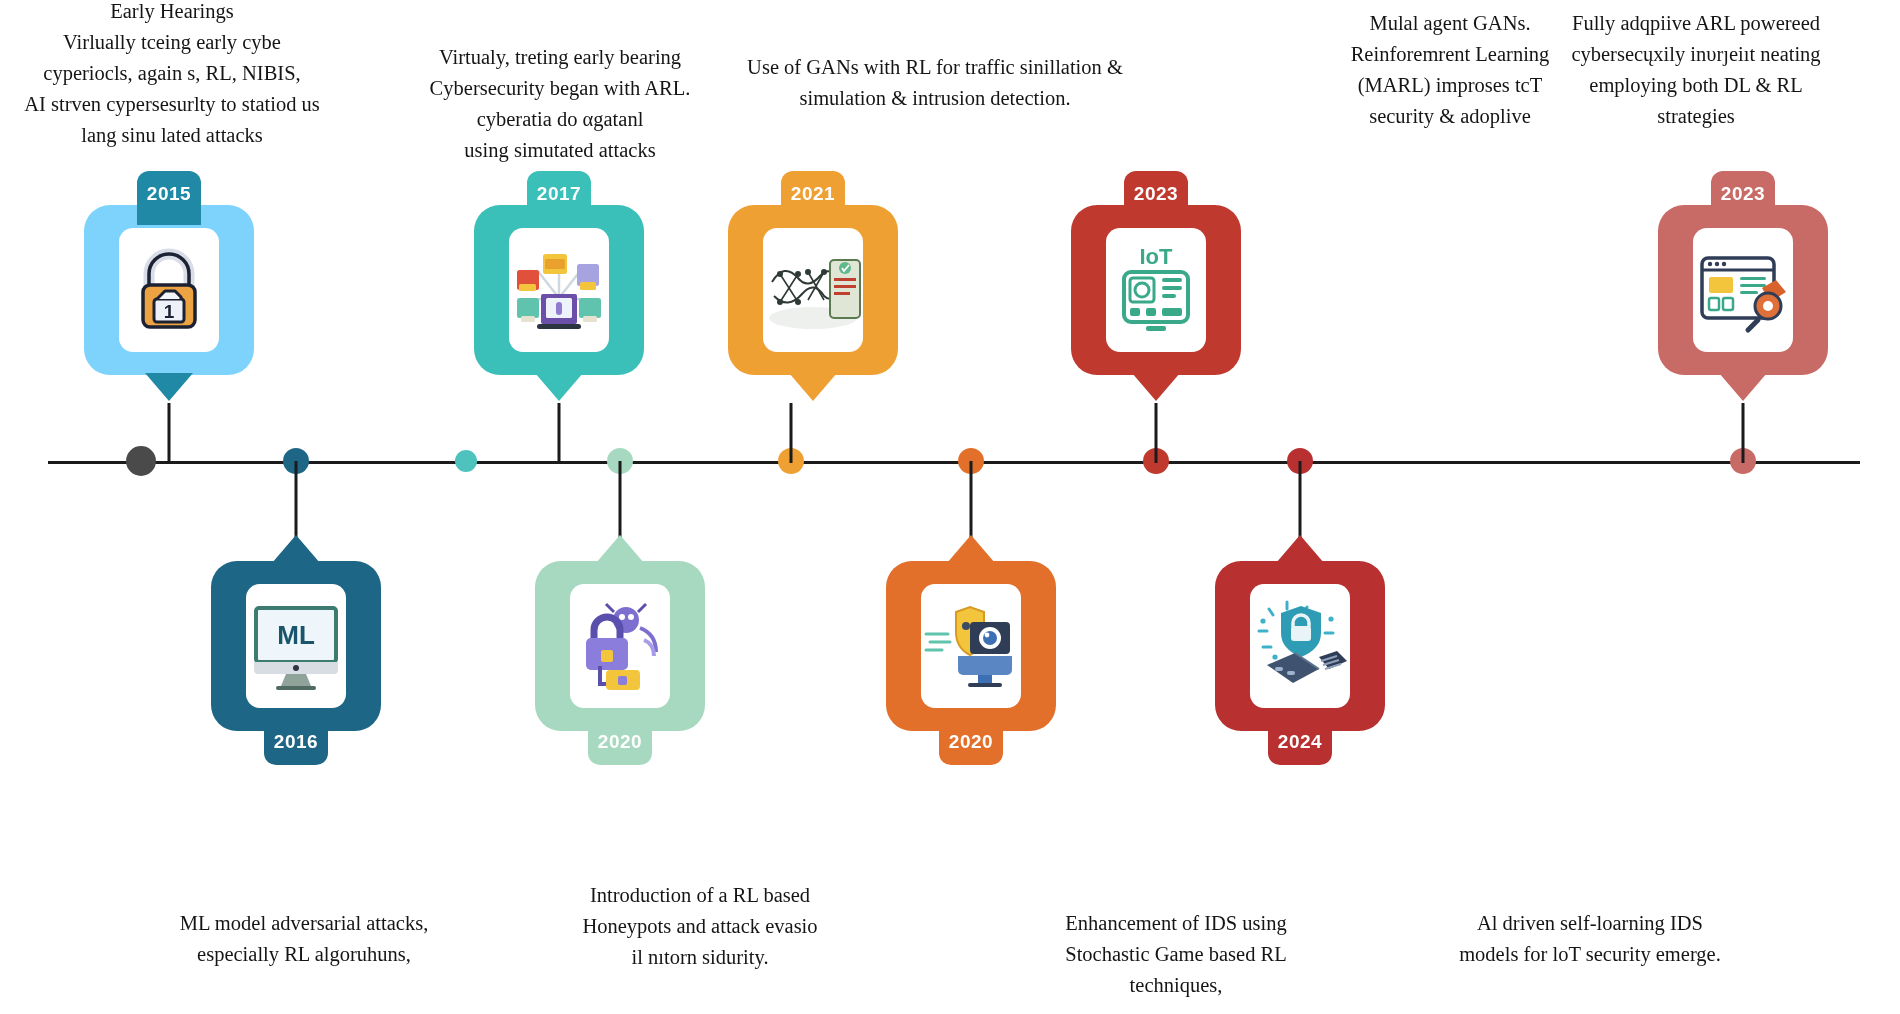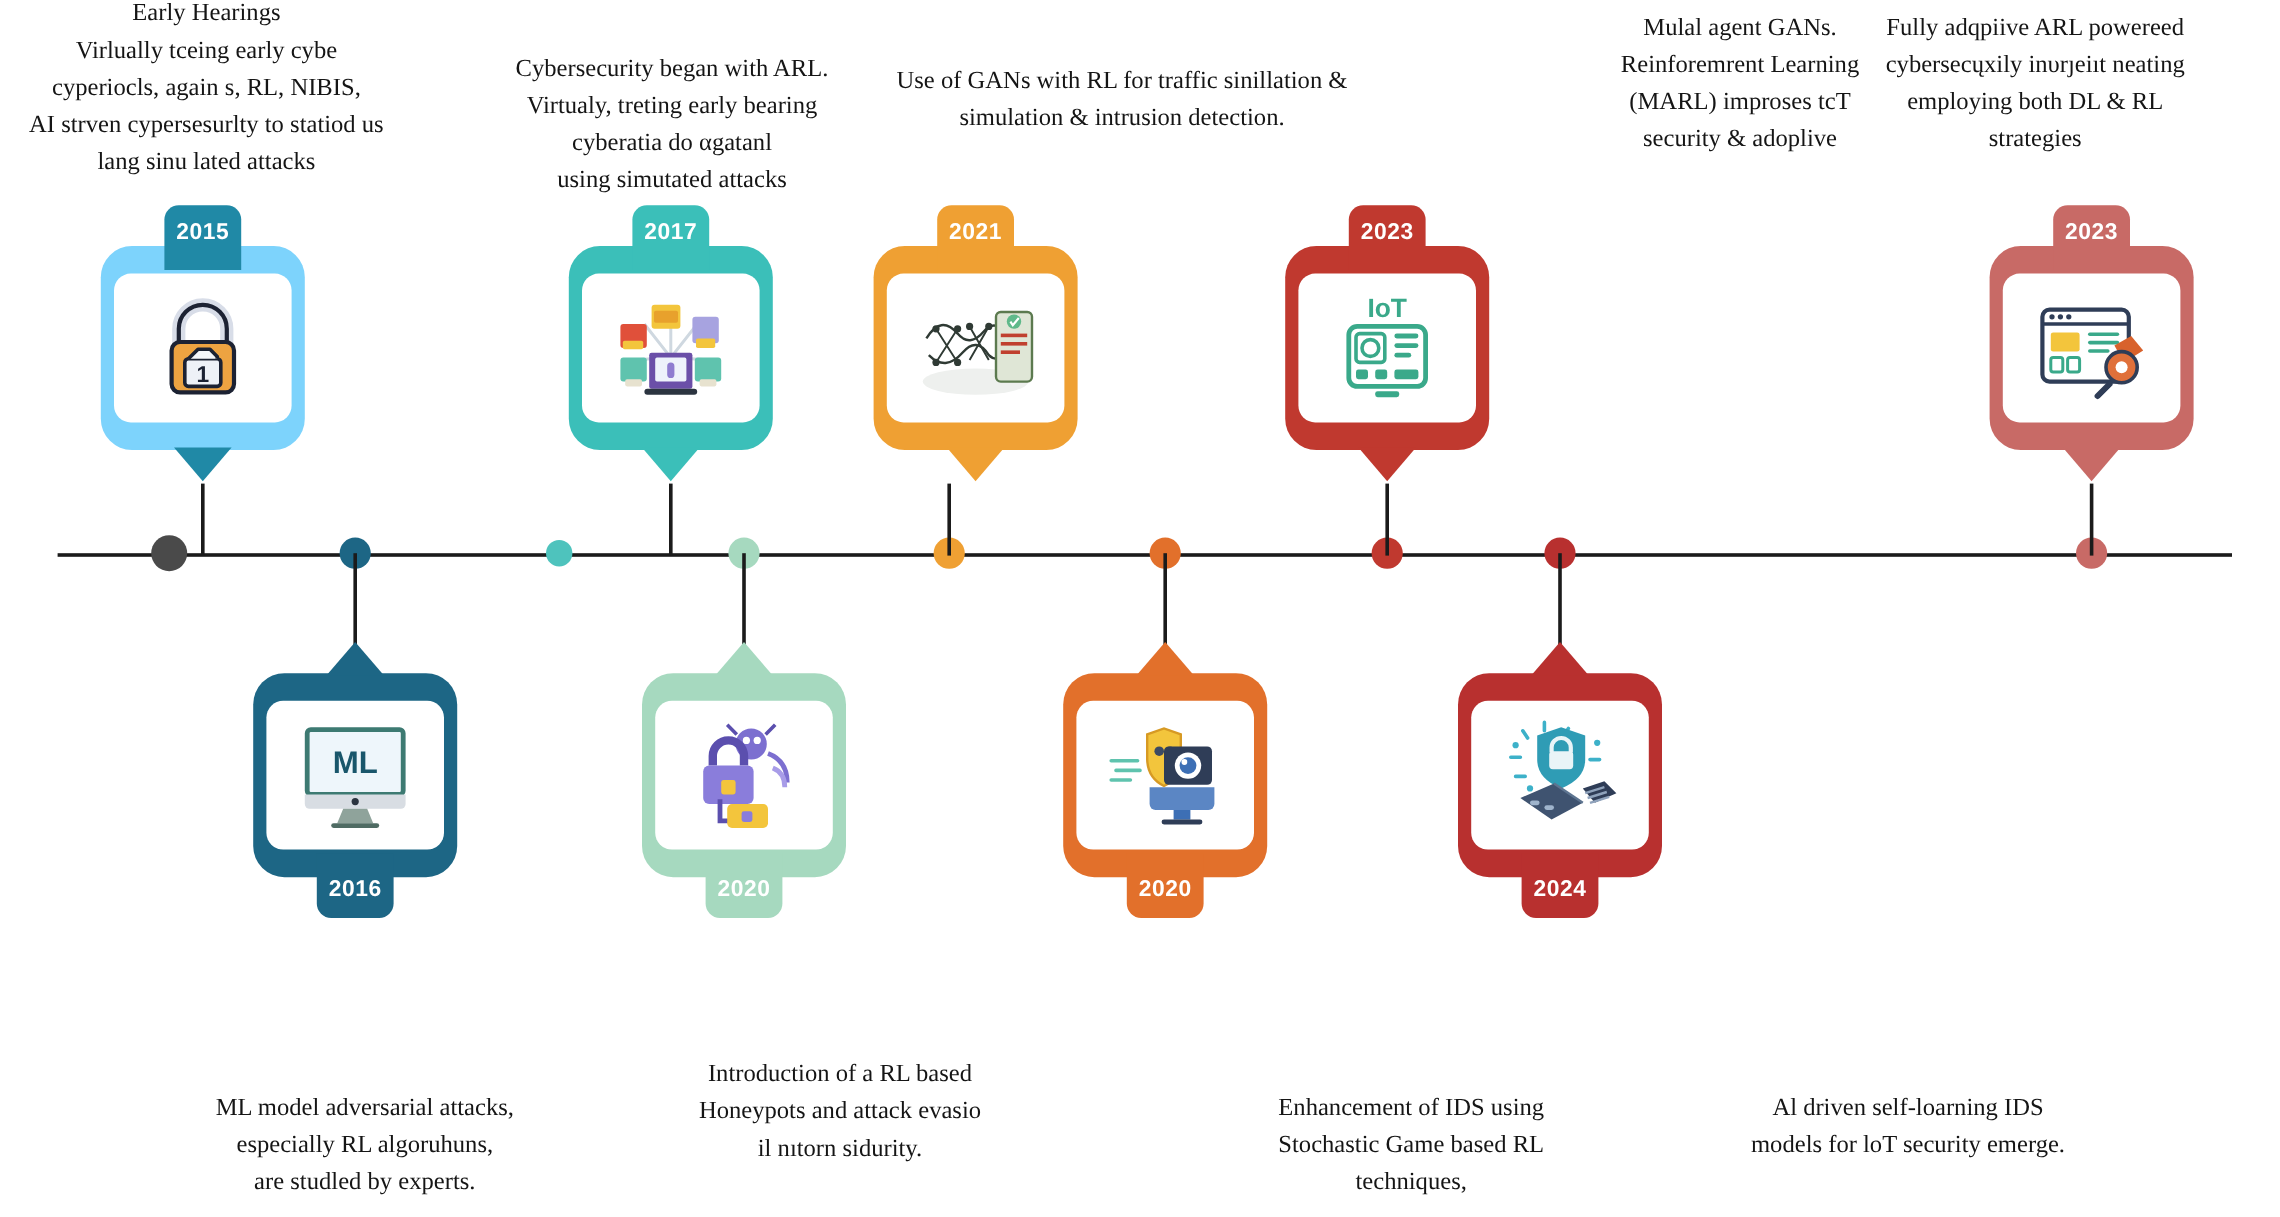--- a/index.html
+++ b/index.html
@@ -35,21 +35,21 @@
     width:170px;
   }
   .card .frame{
     position:relative;
     width:170px;height:170px;
     border-radius:26px;
     box-sizing:border-box;
     display:flex;align-items:center;justify-content:center;
   }
   .card .inner{
-    width:148px;height:124px;background:#ffffff;border-radius:14px;
+    width:100px;height:124px;background:#ffffff;border-radius:14px;
     display:flex;align-items:center;justify-content:center;
     overflow:hidden;
   }
   
   .tab{
     position:absolute;left:50%;transform:translateX(-50%);
     width:64px;height:46px;
     display:flex;align-items:center;justify-content:center;
     font-family:"Liberation Sans","DejaVu Sans",sans-serif;
     font-weight:bold;font-size:19px;color:#ffffff;
@@ -152,26 +152,25 @@
             <rect x="30" y="86" width="40" height="4" rx="2" fill="#4f6b63"></rect>
           </svg>
         </span>
       </div>
       <div class="pointer" style="border-bottom-color:#1d6685;"></div>
     </div>
   </div>
   <div class="desc" style="left:304px;top:908px;">
     <span class="ln">ML model adversarial attacks,</span>
     <span class="ln">especially RL algoruhuns,</span>
-    <span class="ln">are studled by experts.</span>
   </div>
 
   <div class="desc" style="left:560px;top:42px;">
+    <span class="ln">Virtualy, treting early bearing</span>
     <span class="ln">Cybersecurity began with ARL.</span>
-    <span class="ln">Virtualy, treting early bearing</span>
     <span class="ln">cyberatia do αgatanl</span>
     <span class="ln">using simutated attacks</span>
   </div>
   <div class="card up" style="left:559px;top:205px;">
     <div class="frame" style="background:#3bbfb9;">
       <div class="tab" style="background:#3bbfb9;">
         <span>2017</span>
       </div>
       <div class="inner">
         <span>

